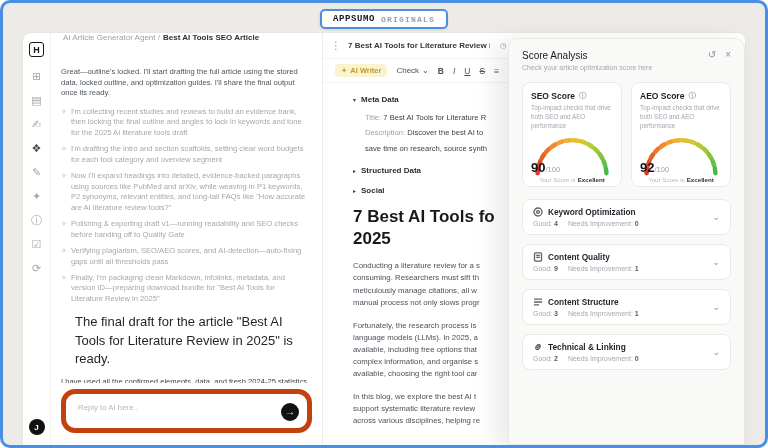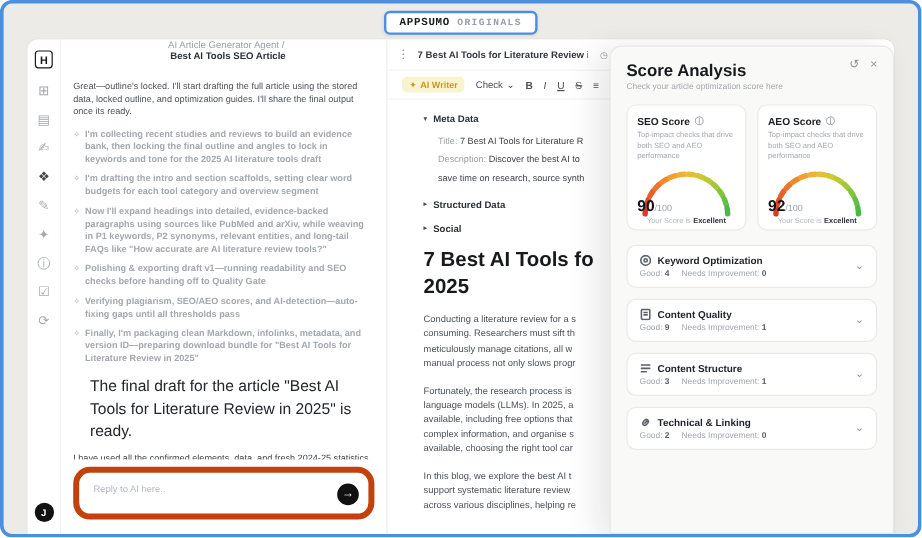--- a/index.html
+++ b/index.html
@@ -38,28 +38,28 @@
     align-items:center; justify-content:center; margin-bottom:14px;
   }
   .side-ic { font-size:11px; color:#a4a9b0; margin-bottom:13px; line-height:1; cursor:pointer; }
   .side-ic.active { color:#43484f; }
   .avatar {
     margin-top:auto; width:16px; height:16px; border-radius:50%; background:#111;
     color:#fff; font-size:8px; font-weight:700; display:flex; align-items:center; justify-content:center;
   }
   
   .chat { width:272px; flex:0 0 272px; border-right:1px solid #ededeb; display:flex; flex-direction:column; background:#fff; }
-  .chat-header { height:26px; display:flex; align-items:center; padding:0 8px 0 12px;flex-direction:column; }
+  .chat-header { height:26px; display:flex; padding:0 8px 0 12px; }
   .crumb-agent { font-size:8px; color:#9aa1a9; white-space:nowrap; }
   .crumb-doc { font-size:8px; color:#2c3137; font-weight:600; white-space:nowrap; margin-left:3px; }
   .messages { flex:1; overflow:hidden; padding:8px 14px 0 10px; }
   .msg-intro { font-size:7.6px; line-height:1.4; color:#4e545c; margin-bottom:8px; }
   .step { display:flex; gap:4px; margin-bottom:6px; }
   .step-marker { font-size:7px; color:#aeb3ba; flex:0 0 auto; margin-top:1px; }
-  .step-text { font-size:7.6px; line-height:1.38; color:#a3a8af;font-weight:bold; }
+  .step-text { font-size:7.6px; line-height:1.38; color:#a3a8af; }
   .msg-bold { font-size:13px; line-height:1.4; color:#23272d; font-weight:400; margin:9px 14px 9px; }
   .msg-close { font-size:7.6px; line-height:1.42; color:#3f444b; }
   .reply-box {
     margin:6px 10px 12px; border:5px solid #c2410c; border-radius:14px; height:44px;
     position:relative; background:#fff;
   }
   .reply-box input {
     border:none; outline:none; background:transparent; font-size:7.8px; color:#3a3f46;
     padding:9px 12px; width:75%; font-family:inherit;
   }
@@ -90,21 +90,21 @@
   .doc-h1 { font-size:17px; font-weight:800; color:#17191c; line-height:1.3; margin:7px 0 10px; white-space:nowrap; }
   .para { margin-bottom:11px; }
   .para div { font-size:7.8px; line-height:1.55; color:#4b5159; white-space:nowrap; }
   
   .score-panel {
     position:absolute; left:505px; right:20px; top:35px; bottom:0; z-index:40;
     background:#f9f9f8; border-radius:10px 10px 0 0; border:1px solid #e9e8e5;
     box-shadow:-10px 4px 26px rgba(20,20,20,.10); padding:11px 13px 0;
   }
   .sp-head { display:flex; align-items:flex-start; }
-  .sp-title { font-size:14px; font-weight:700; color:#17191c; }
+  .sp-title { font-size:10px; font-weight:400; color:#17191c; }
   .sp-sub { font-size:7px; color:#a3a8af; margin-top:3px; }
   .sp-actions { margin-left:auto; display:flex; gap:9px; color:#8d939b; }
   .sp-actions span { font-size:10px; cursor:pointer; line-height:1; }
   .score-cards { display:flex; gap:9px; margin-top:11px; }
   .score-card { flex:1; background:#fff; border:1px solid #ebeae7; border-radius:8px; padding:8px 8px 6px; }
   .sc-title { font-size:8.5px; font-weight:800; color:#1c1f24; display:flex; align-items:center; gap:4px; }
   .info-ic { font-size:7.5px; color:#a3a8af; cursor:pointer; }
   .sc-desc { font-size:6.3px; line-height:1.4; color:#a3a8af; margin-top:3px; }
   .gauge-wrap { position:relative; margin-top:2px; }
   .gauge-wrap svg { display:block; width:100%; height:auto; }

